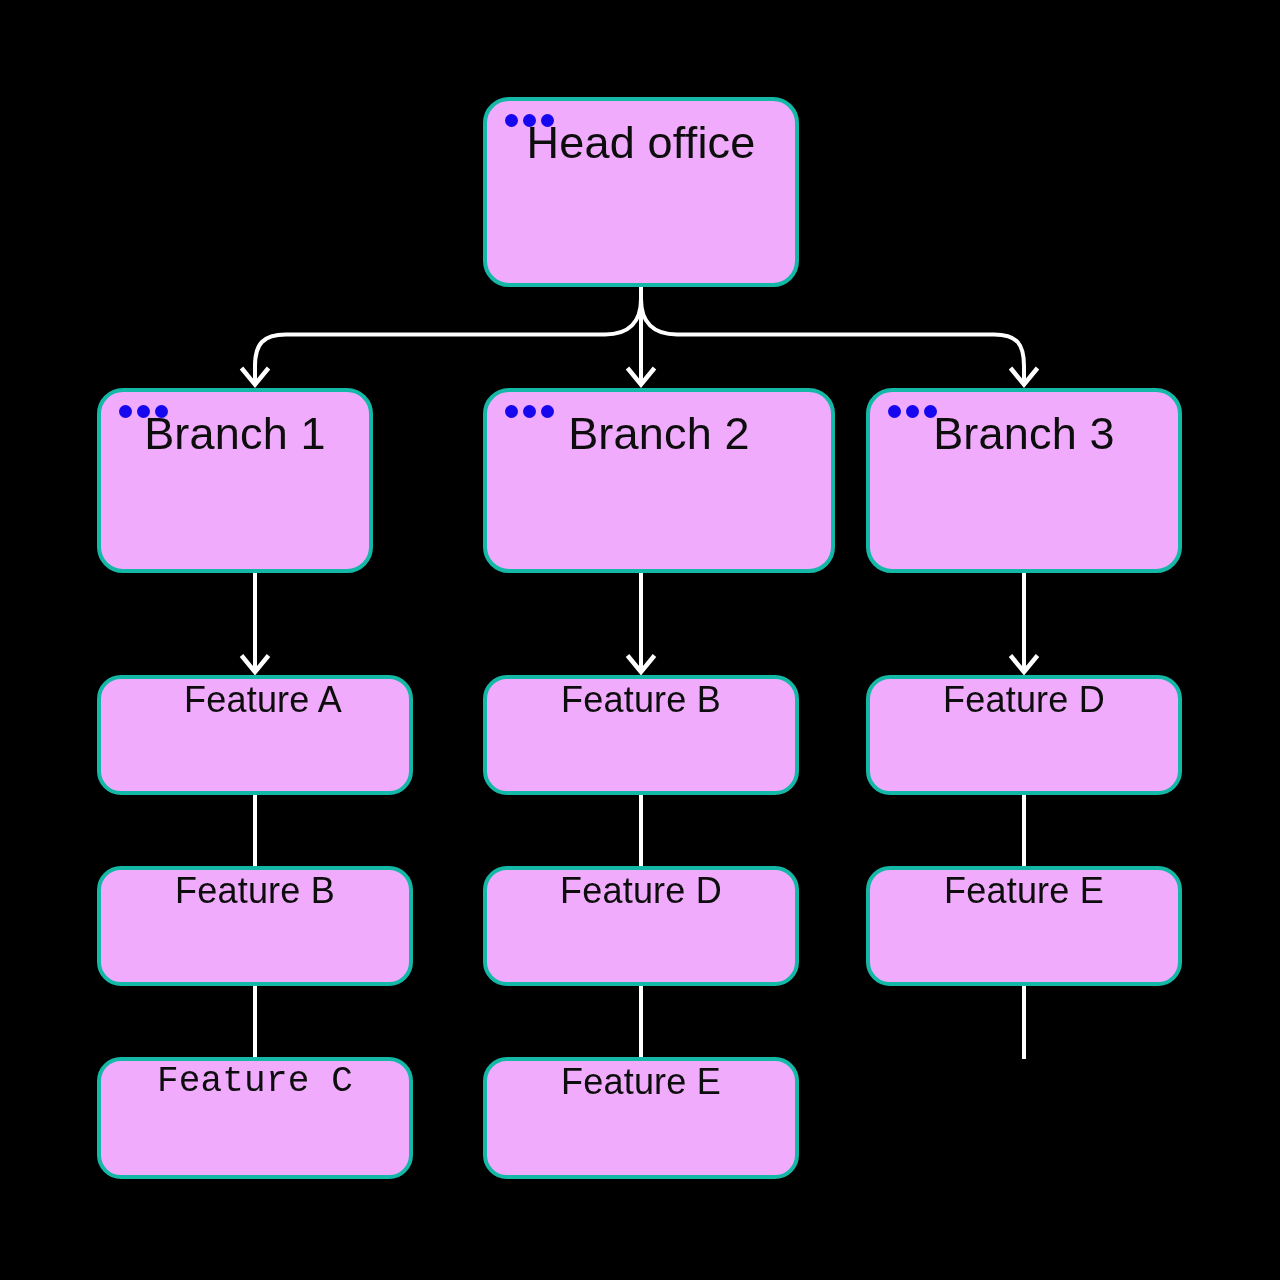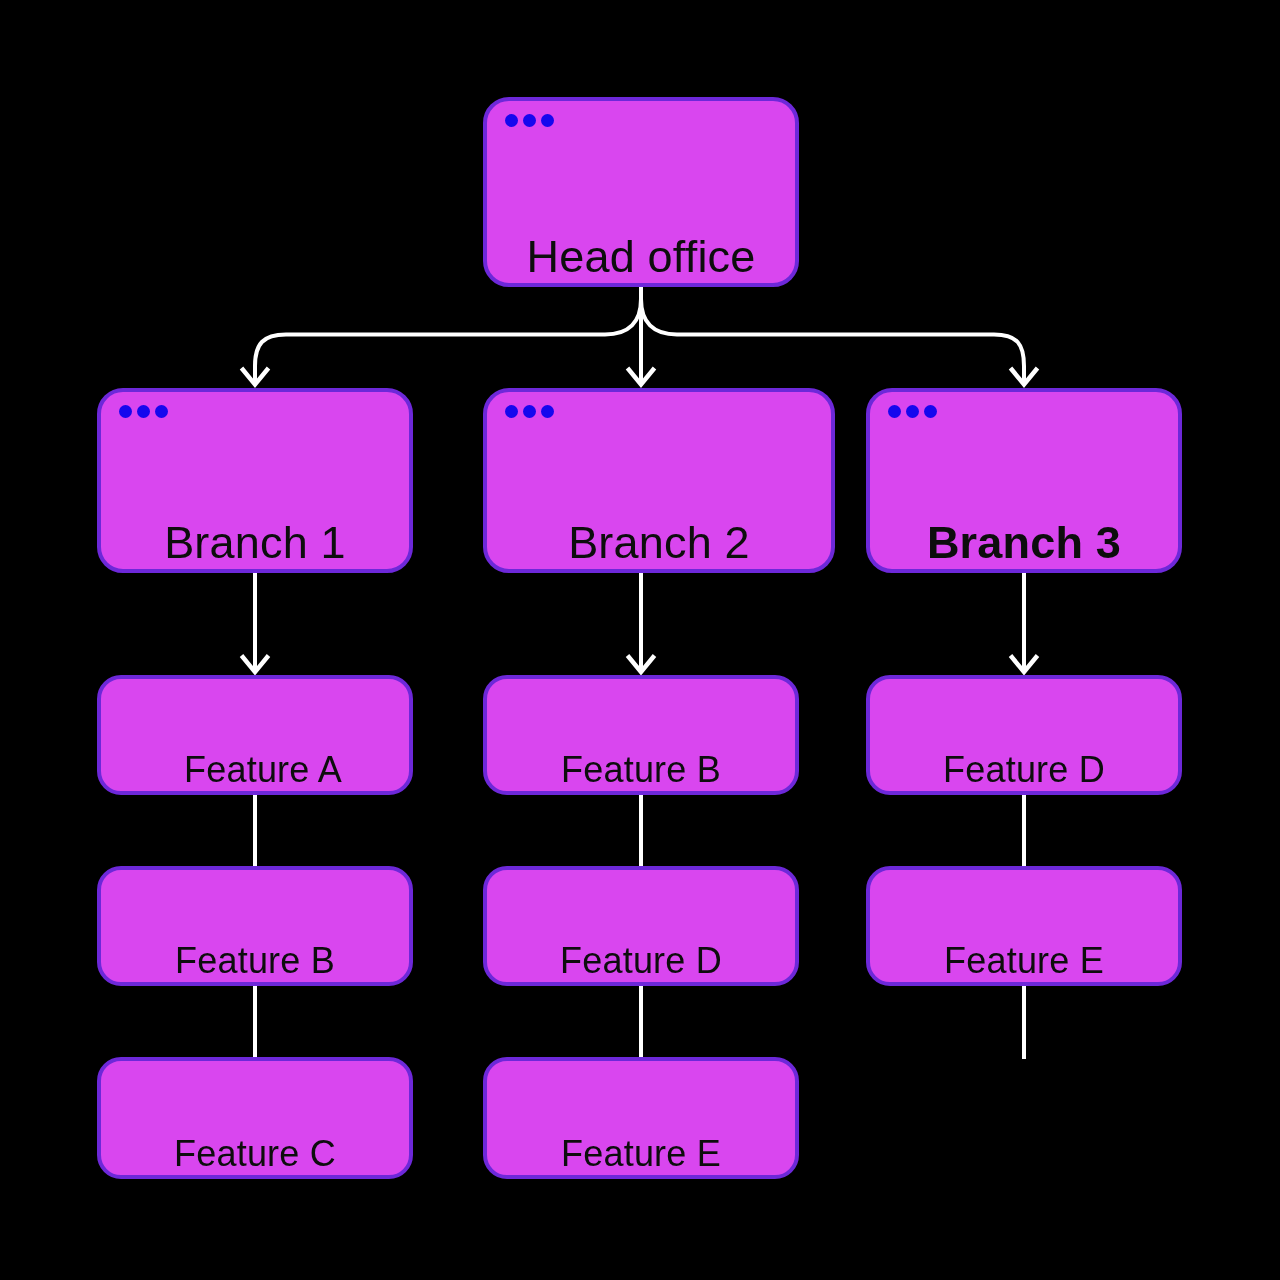--- a/index.html
+++ b/index.html
@@ -9,24 +9,24 @@
     background:#000000;
     overflow:hidden;
     font-family:"Liberation Sans", sans-serif;
   }
   .connectors{
     position:absolute;left:0;top:0;width:1280px;height:1280px;z-index:1;
   }
   .node{
     position:absolute;
     box-sizing:border-box;
-    background:#d946ef;
-    border:4px solid #6d28d9;
+    background:#f0abfc;
+    border:4px solid #14b8a6;
     display:flex;
-    align-items:flex-end;
+    align-items:flex-start;
     justify-content:center;
     z-index:2;
   }
   .window{border-radius:26px;}
   .window .label{
     font-size:45px;
     color:#0d0d0d;
     margin-top:16px;
     letter-spacing:0.2px;
   }
@@ -42,30 +42,30 @@
     background:#1607ee;
   }
   .feature{border-radius:24px;}
   .feature .label{
     font-size:36px;
     color:#0d0d0d;
     letter-spacing:0.2px;
   }
   
   .head   {left:483px; top:97px;  width:316px; height:190px;}
-  .b1     {left:97px;  top:388px; width:316px; height:185px;}
+  .b1     {left:97px;  top:388px; width:276px; height:185px;}
   .b2     {left:483px; top:388px; width:352px; height:185px;}
-  .b3     {left:866px; top:388px; width:316px; height:185px;font-weight:bold;}
+  .b3     {left:866px; top:388px; width:316px; height:185px;}
   .c1r1   {left:97px;  top:675px; width:316px; height:120px;padding-left:16px;}
   .c2r1   {left:483px; top:675px; width:316px; height:120px;}
   .c3r1   {left:866px; top:675px; width:316px; height:120px;}
   .c1r2   {left:97px;  top:866px; width:316px; height:120px;}
   .c2r2   {left:483px; top:866px; width:316px; height:120px;}
   .c3r2   {left:866px; top:866px; width:316px; height:120px;}
-  .c1r3   {left:97px;  top:1057px; width:316px; height:122px;}
+  .c1r3   {left:97px;  top:1057px; width:316px; height:122px;font-family:Liberation Mono, monospace;}
   .c2r3   {left:483px; top:1057px; width:316px; height:122px;}
   .c3r3   {left:866px; top:1057px; width:316px; height:122px;}
 </style>
 </head>
 <body>
 
 <div class="stage">
 
   <svg class="connectors" viewBox="0 0 1280 1280" fill="none" stroke="#ffffff" stroke-width="4">
 

